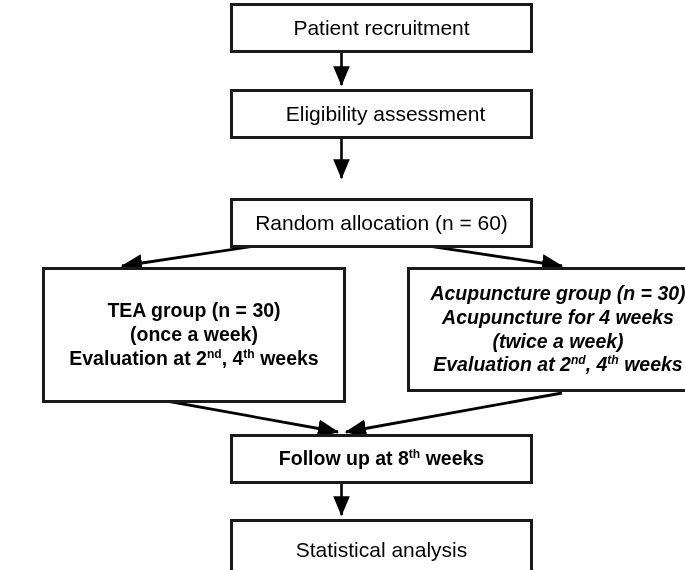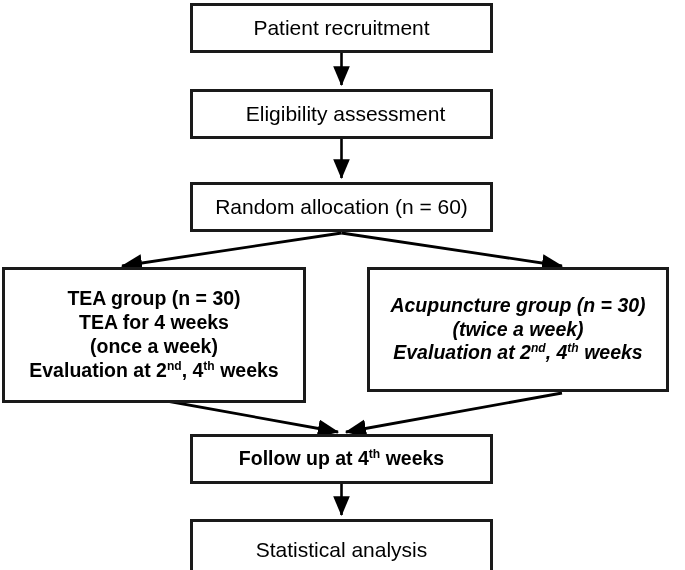--- a/index.html
+++ b/index.html
@@ -28,20 +28,21 @@
     box-sizing: border-box;
     background: #ffffff;
     border: 3px solid #1a1a1a;
     display: flex;
     flex-direction: column;
     align-items: center;
     justify-content: center;
     color: #000000;
     text-align: center;
     line-height: 1.22;
+    margin-left: 40px;
   }
   .node.plain {
     font-weight: 400;
     font-size: 21px;
   }
   .node.strong {
     font-weight: 700;
     font-size: 19.5px;
   }
   .node-line {
@@ -50,21 +51,21 @@
   }
   sup {
     font-size: 0.62em;
     vertical-align: super;
     line-height: 0;
   }
 
   
   #node-recruitment      { left: 190px; top: 3px;   width: 303px; height: 50px; }
   #node-eligibility      { left: 190px; top: 89px;  width: 303px; height: 50px; padding-left: 8px; }
-  #node-allocation       { left: 190px; top: 182px; width: 303px; height: 50px; }
+  #node-allocation       { left: 190px; top: 198px; width: 303px; height: 50px; }
   #node-tea-group        { left: 2px;   top: 267px; width: 304px; height: 136px; }
   #node-acupuncture-group{ left: 367px; top: 267px; width: 302px; height: 125px; font-style: italic; }
   #node-followup         { left: 190px; top: 434px; width: 303px; height: 50px; }
   #node-statistical      { left: 190px; top: 519px; width: 303px; height: 62px; text-align: center; }
 </style>
 </head>
 <body>
 
 <div id="flowchart-root">
 
@@ -97,32 +98,32 @@
   <div class="node plain" id="node-eligibility">
     <span class="node-line">Eligibility assessment</span>
   </div>
 
   <div class="node plain" id="node-allocation">
     <span class="node-line">Random allocation (n = 60)</span>
   </div>
 
   <div class="node strong" id="node-tea-group">
     <span class="node-line">TEA group (n = 30)</span>
-    <span class="node-line">TEA for 4 weeks</span>
     <span class="node-line">(once a week)</span>
     <span class="node-line"><span>Evaluation at 2</span><sup>nd</sup><span>, 4</span><sup>th</sup><span> weeks</span></span>
   </div>
 
   <div class="node strong" id="node-acupuncture-group">
     <span class="node-line">Acupuncture group (n = 30)</span>
+    <span class="node-line">Acupuncture for 4 weeks</span>
     <span class="node-line">(twice a week)</span>
     <span class="node-line"><span>Evaluation at 2</span><sup>nd</sup><span>, 4</span><sup>th</sup><span> weeks</span></span>
   </div>
 
   <div class="node strong" id="node-followup">
-    <span class="node-line"><span>Follow up at 4</span><sup>th</sup><span> weeks</span></span>
+    <span class="node-line"><span>Follow up at 8</span><sup>th</sup><span> weeks</span></span>
   </div>
 
   <div class="node plain" id="node-statistical">
     <span class="node-line">Statistical analysis</span>
   </div>
 
 </div>
 
 </body></html>

